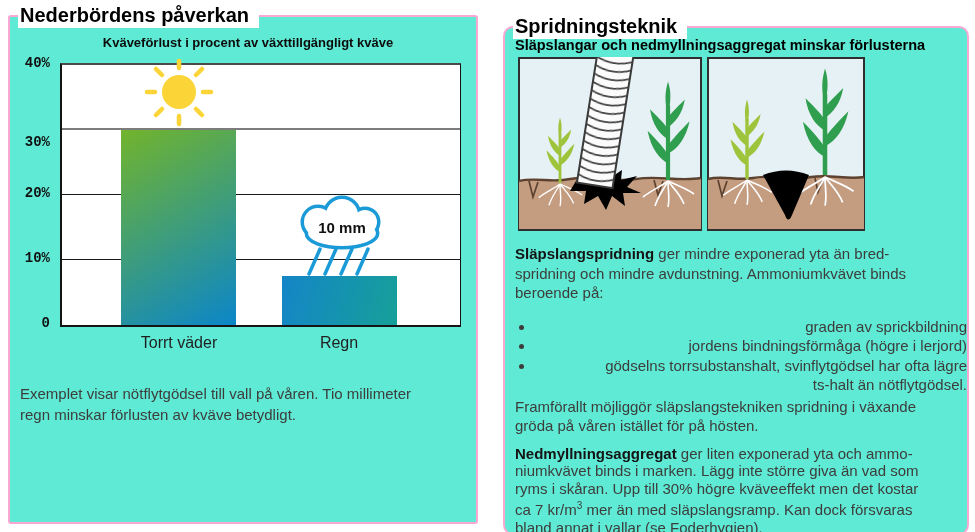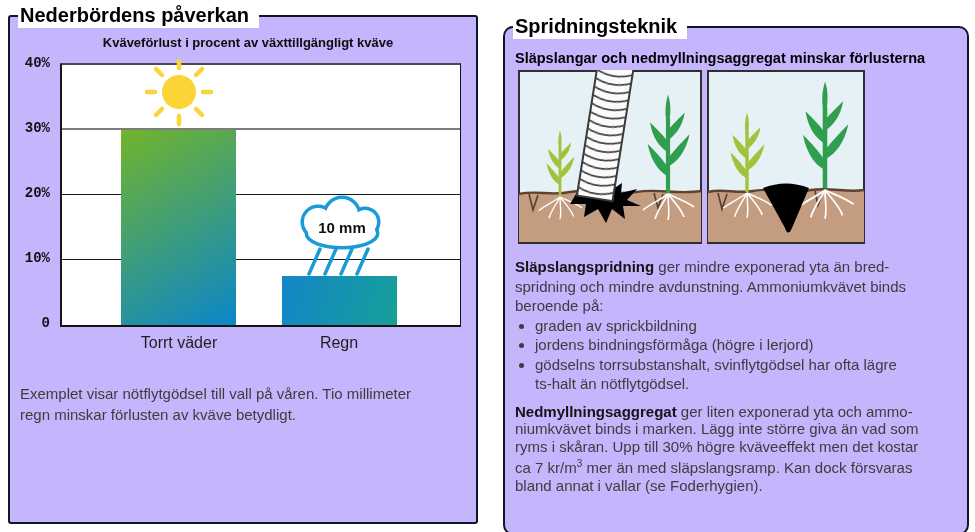--- a/index.html
+++ b/index.html
@@ -1,18 +1,18 @@
 <!DOCTYPE html>
 <html><head>
 <meta charset="utf-8">
 <style>
   html,body{margin:0;padding:0;background:#fff;}
   #stage{position:relative;width:975px;height:532px;background:#fff;overflow:hidden;
          font-family:"Liberation Sans", sans-serif;}
-  .panel{position:absolute;border:2px solid #0f172a;border-radius:3px;background:#c4b5fd;}
+  .panel{position:absolute;border:2px solid #f9a8d4;border-radius:3px;background:#5eead4;}
   #left-panel{left:8px;top:15px;width:466px;height:505px;}
   #right-panel{left:503px;top:26px;width:462px;height:505px;border-radius:10px;}
   .panel-title{position:absolute;top:-15px;left:8px;background:#fff;padding:0 10px 0 2px;
                font-size:20px;font-weight:bold;color:#000;line-height:26px;white-space:nowrap;}
 
   
   .chart-title{position:absolute;top:18px;left:28px;width:420px;text-align:center;
                font-weight:bold;font-size:13px;color:#0d0d0d;}
   .plot{position:absolute;left:50px;top:46px;width:398px;height:260px;background:#fff;
         border-left:2px solid #141414;border-bottom:2px solid #141414;
@@ -27,43 +27,43 @@
   .cat-label{position:absolute;bottom:-27px;transform:translateX(-50%);
              font-size:16px;color:#1f1f1f;white-space:nowrap;z-index:2;}
   .cat-0{left:117px}.cat-1{left:277px}
   .sun-svg{position:absolute;left:82px;top:-6px;z-index:3;}
   .cloud-svg{position:absolute;left:228px;top:130px;z-index:3;}
   .cloud-label-text{font-family:"Liberation Sans",sans-serif;font-size:15px;font-weight:bold;fill:#101010;}
   .caption{position:absolute;left:10px;top:366px;width:448px;font-size:15px;line-height:21px;
            color:#3d3d3c;white-space:pre-line;}
 
   
-  .rp-subtitle{margin:21px 10px 0 10px;font-size:14.5px;font-weight:bold;color:#000;line-height:18px;}
+  .rp-subtitle{margin:8px 10px 0 10px;font-size:14.5px;font-weight:bold;color:#000;line-height:18px;}
   .illos{margin:3px 0 0 13px;display:flex;gap:5px;}
   .rp-p{margin:13px 14px 0 10px;font-size:15px;line-height:19.5px;color:#3d3d3c;white-space:pre-line;}
   .rp-p b{color:#141414;}
-  .rp-bullets{margin:0 0 0 0;padding:0 0 0 30px;}
+  .rp-bullets{margin:14px 0 0 0;padding:0 0 0 30px;text-align:right;}
   .rp-bullets li{font-size:15px;line-height:19.5px;color:#3d3d3c;white-space:pre-line;}
   .rp-p2{margin-top:2px;}
   .rp-p3{margin-top:9px;line-height:17.5px;}
   .rp-p3 sup{font-size:10px;}
 </style>
 </head>
 <body>
 
 <div id="stage">
 
   <div class="panel" id="left-panel">
     <div class="panel-title">Nederbördens påverkan</div>
 
     <div class="chart-title">Kväveförlust i procent av växttillgängligt kväve</div>
 
     <div class="y-axis">
         <span class="ytick" style="bottom: 250px;">40%</span>
-        <span class="ytick" style="bottom: 185px;">30%</span>
+        <span class="ytick" style="bottom: 171px;">30%</span>
         <span class="ytick" style="bottom: 120px;">20%</span>
         <span class="ytick" style="bottom: 55px;">10%</span>
         <span class="ytick" style="bottom: -10px;">0</span>
       </div>
 
     <div class="plot">
       <div class="bar bar-0" style="height: 195px; background: linear-gradient(150deg, rgb(114, 180, 44), rgb(11, 134, 201));"></div>
       <div class="bar bar-1" style="height: 48.75px; background: linear-gradient(105deg, rgb(20, 133, 199), rgb(22, 160, 153));"></div>
 
       <span class="cat-label cat-0">Torrt väder</span>
@@ -183,20 +183,22 @@
 spridning och mindre avdunstning. Ammoniumkvävet binds
 beroende på:</span></p>
 
     <ul class="rp-bullets">
       <li>graden av sprickbildning</li>
       <li>jordens bindningsförmåga (högre i lerjord)</li>
       <li>gödselns torrsubstanshalt, svinflytgödsel har ofta lägre
 ts-halt än nötflytgödsel.</li>
     </ul>
 
+    <p class="rp-p rp-p2">Framförallt möjliggör släpslangstekniken spridning i växande
+gröda på våren istället för på hösten.</p>
 
     <p class="rp-p rp-p3"><b>Nedmyllningsaggregat</b><span> ger liten exponerad yta och ammo-
 niumkvävet binds i marken. Lägg inte större giva än vad som
 ryms i skåran. Upp till 30% högre kväveeffekt men det kostar
 ca 7 kr/m</span><sup>3</sup><span> mer än med släpslangsramp. Kan dock försvaras
 bland annat i vallar (se Foderhygien).</span></p>
   </div>
 </div>
 
 </body></html>

